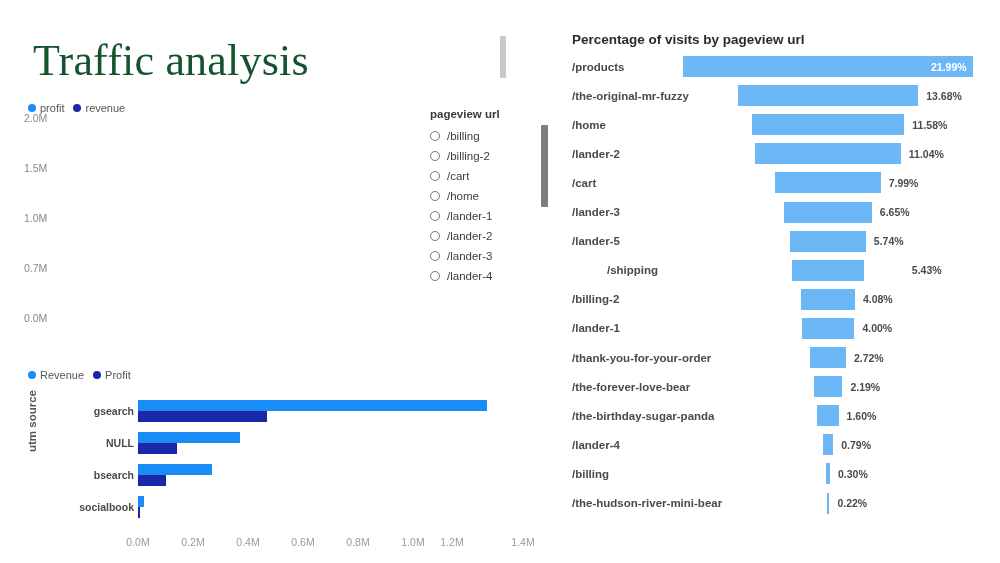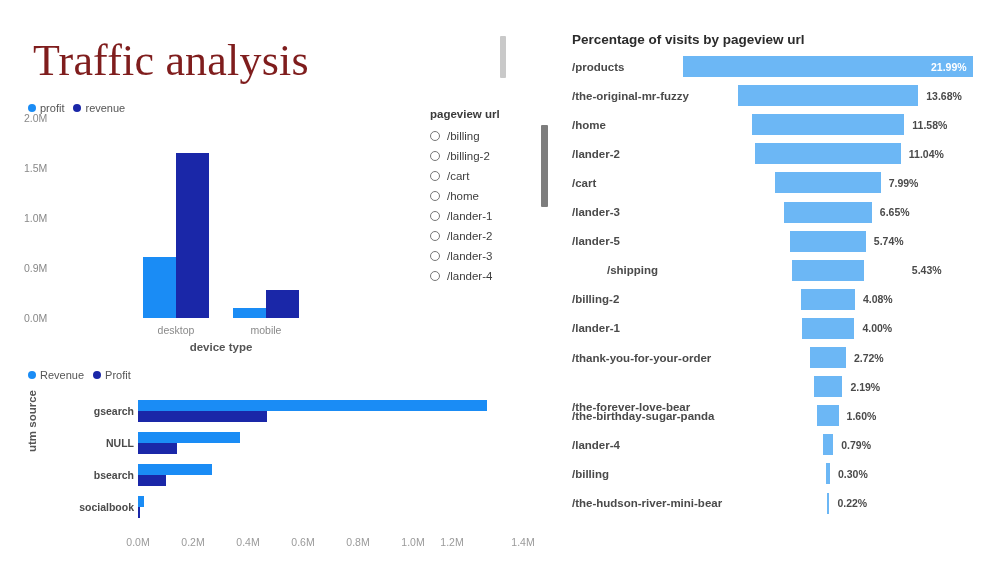--- a/index.html
+++ b/index.html
@@ -8,21 +8,21 @@
     background: #ffffff;
     font-family: "Liberation Sans", sans-serif;
     overflow: hidden;
   }
   #root { position: relative; width: 1000px; height: 563px; }
 
   
   .report-title {
     position: absolute; left: 33px; top: 35px;
     font-family: "Liberation Serif", serif;
-    font-size: 44px; font-weight: 400; color: #7f1d1d;
+    font-size: 44px; font-weight: 400; color: #14532d;
     letter-spacing: .2px; white-space: nowrap;
   }
 
   
   .scrollbar { position: absolute; border-radius: 1px; }
   .scroll-title { left: 500px; top: 36px; width: 6px; height: 42px; background: #c9c9c9; }
   .scroll-slicer { left: 541px; top: 125px; width: 7px; height: 82px; background: #7d7d7d; }
 
   
   .legend { position: absolute; display: flex; align-items: center; gap: 9px; }
@@ -119,33 +119,24 @@
       </div>
       <div class="legend-item">
         <span class="legend-dot" style="background: rgb(26, 39, 168);"></span>
         <span class="legend-text">revenue</span>
       </div>
     </div>
 
   <div class="col-chart">
     <div class="ytick-wrap" id="col-yticks">
         <div class="ytick" style="top: 200px;">0.0M</div>
-        <div class="ytick" style="top: 150px;">0.9M</div>
+        <div class="ytick" style="top: 150px;">0.7M</div>
         <div class="ytick" style="top: 100px;">1.0M</div>
         <div class="ytick" style="top: 50px;">1.5M</div>
         <div class="ytick" style="top: 0px;">2.0M</div>
-      </div>
-    <div class="plot-col" id="col-plot">
-        <div class="colbar" style="background: rgb(26, 140, 245); width: 33px; height: 61px; left: 65px;"></div>
-        <div class="colbar" style="background: rgb(26, 39, 168); width: 33px; height: 165px; left: 98px;"></div>
-        <div class="cat-label" style="left: 98px; top: 206px;">desktop</div>
-        <div class="colbar" style="background: rgb(26, 140, 245); width: 33px; height: 10px; left: 155px;"></div>
-        <div class="colbar" style="background: rgb(26, 39, 168); width: 33px; height: 28px; left: 188px;"></div>
-        <div class="cat-label" style="left: 188px; top: 206px;">mobile</div>
-        <div class="axis-title-x" style="left: 143px; top: 223px;">device type</div>
       </div>
   </div>
 
   <div class="slicer">
     <div class="slicer-header">pageview url</div>
     <div id="slicer-list">
         <div class="slicer-row">
           <span class="radio"></span>
           <span class="slicer-label">/billing</span>
         </div>
@@ -262,21 +253,21 @@
         <div class="funnel-value outside" style="top: 274.3px; left: 302.903px;">4.08%</div>
         <div class="funnel-row" style="top: 0px;"></div>
         <div class="funnel-label" style="top: 303.4px;">/lander-1</div>
         <div class="funnel-bar" style="left: 241.624px; top: 292.9px; width: 52.7513px; height: 21px; background: rgb(108, 183, 245);"></div>
         <div class="funnel-value outside" style="top: 303.4px; left: 302.376px;">4.00%</div>
         <div class="funnel-row" style="top: 0px;"></div>
         <div class="funnel-label" style="top: 332.5px;">/thank-you-for-your-order</div>
         <div class="funnel-bar" style="left: 250.065px; top: 322px; width: 35.8709px; height: 21px; background: rgb(108, 183, 245);"></div>
         <div class="funnel-value outside" style="top: 332.5px; left: 293.935px;">2.72%</div>
         <div class="funnel-row" style="top: 0px;"></div>
-        <div class="funnel-label" style="top: 361.6px; margin-top: 20px;">/the-forever-love-bear</div>
+        <div class="funnel-label" style="top: 361.6px;">/the-forever-love-bear</div>
         <div class="funnel-bar" style="left: 253.559px; top: 351.1px; width: 28.8813px; height: 21px; background: rgb(108, 183, 245);"></div>
         <div class="funnel-value outside" style="top: 361.6px; left: 290.441px;">2.19%</div>
         <div class="funnel-row" style="top: 0px;"></div>
         <div class="funnel-label" style="top: 390.7px;">/the-birthday-sugar-panda</div>
         <div class="funnel-bar" style="left: 257.45px; top: 380.2px; width: 21.1005px; height: 21px; background: rgb(108, 183, 245);"></div>
         <div class="funnel-value outside" style="top: 390.7px; left: 286.55px;">1.60%</div>
         <div class="funnel-row" style="top: 0px;"></div>
         <div class="funnel-label" style="top: 419.8px;">/lander-4</div>
         <div class="funnel-bar" style="left: 262.791px; top: 409.3px; width: 10.4184px; height: 21px; background: rgb(108, 183, 245);"></div>
         <div class="funnel-value outside" style="top: 419.8px; left: 281.209px;">0.79%</div>

